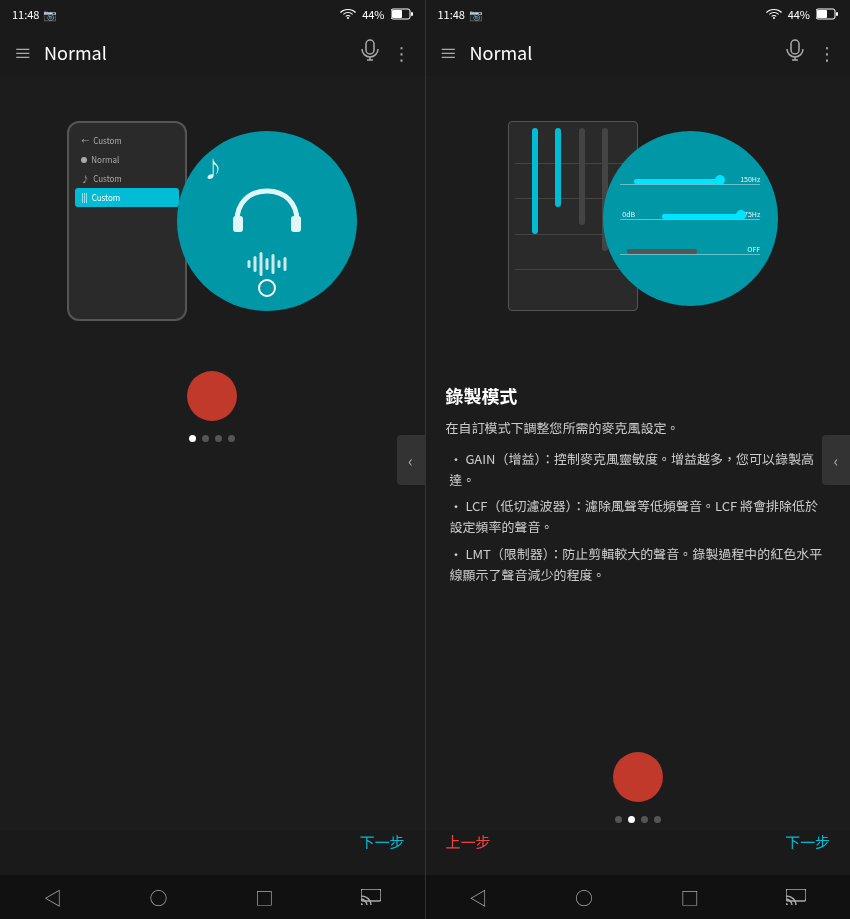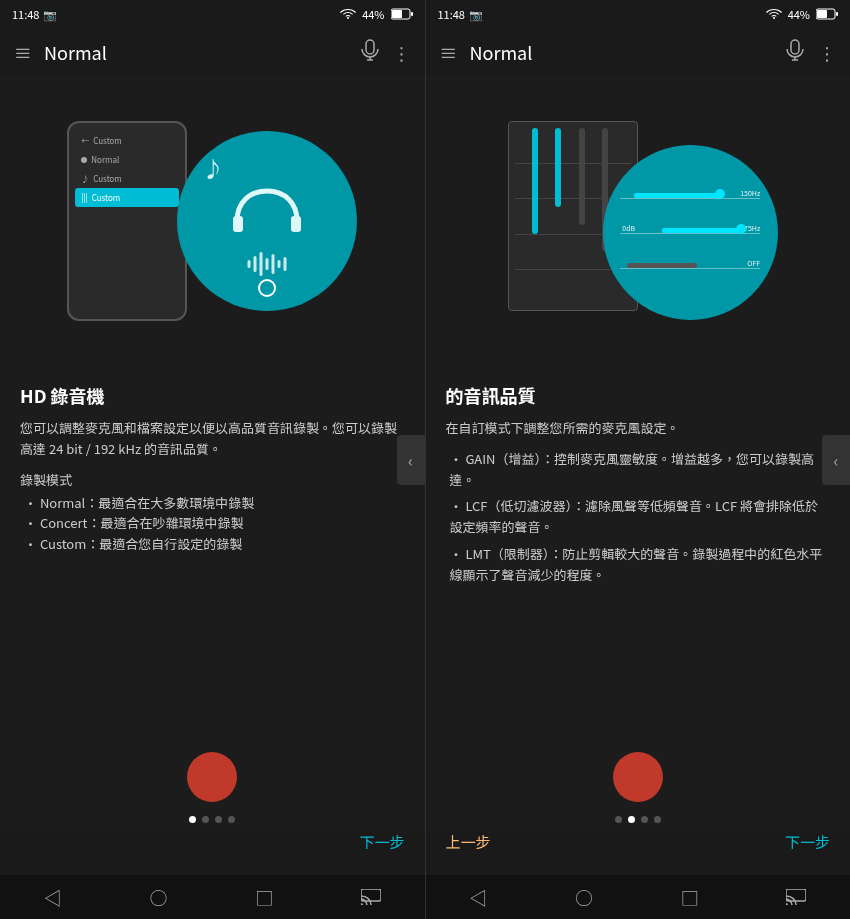--- a/index.html
+++ b/index.html
@@ -247,21 +247,21 @@
       justify-content: space-between;
       padding: 0 20px;
       flex-shrink: 0;
     }
     .next-btn {
       color: #00bcd4;
       font-size: 15px;
       cursor: pointer;
     }
     .prev-btn {
-      color: #fdba74;
+      color: #ef4444;
       font-size: 15px;
       cursor: pointer;
     }
 
     
     .android-nav {
       height: 44px;
       background: #111;
       display: flex;
       align-items: center;
@@ -380,28 +380,20 @@
             <div style="width:3px;height:20px;background:#fff;border-radius:2px;opacity:0.8;"></div>
             <div style="width:3px;height:8px;background:#fff;border-radius:2px;opacity:0.8;"></div>
             <div style="width:3px;height:14px;background:#fff;border-radius:2px;opacity:0.8;"></div>
           </div>
 
           <div style="position:absolute;bottom:14px;left:50%;transform:translateX(-50%);width:18px;height:18px;border-radius:50%;border:2px solid #fff;background:transparent;"></div>
         </div>
       </div>
     </div>
 
-    <div class="text-content">
-      <div class="section-title">HD 錄音機</div>
-      <div class="section-body">您可以調整麥克風和檔案設定以便以高品質音訊錄製。您可以錄製高達 24 bit / 192 kHz 的音訊品質。</div>
-      <div class="section-subtitle">錄製模式</div>
-      <div class="bullet-item">• Normal：最適合在大多數環境中錄製</div>
-      <div class="bullet-item">• Concert：最適合在吵雜環境中錄製</div>
-      <div class="bullet-item">• Custom：最適合您自行設定的錄製</div>
-    </div>
 
     <div class="side-arrow">‹</div>
 
     <div class="record-area">
       <div class="record-btn"></div>
     </div>
 
     <div class="page-indicators">
       <div class="indicator-dot active"></div>
       <div class="indicator-dot"></div>
@@ -489,21 +481,21 @@
             <div style="position:absolute;left:0;right:0;top:60%;height:1px;background:#444;"></div>
             <div style="position:absolute;left:0;right:0;top:80%;height:1px;background:#444;"></div>
 
             <div style="position:absolute;left:15%;top:0;width:6px;height:60%;background:#00bcd4;border-radius:3px;"></div>
             <div style="position:absolute;left:35%;top:0;width:6px;height:45%;background:#00bcd4;border-radius:3px;"></div>
             <div style="position:absolute;left:55%;top:0;width:6px;height:55%;background:#444;border-radius:3px;"></div>
             <div style="position:absolute;left:75%;top:0;width:6px;height:70%;background:#444;border-radius:3px;"></div>
           </div>
         </div>
 
-        <div style="width:175px;height:175px;border-radius:50%;background:#0097a7;position:absolute;right:10px;top:44px;overflow:hidden;display:flex;align-items:center;justify-content:center;">
+        <div style="width:175px;height:175px;border-radius:50%;background:#0097a7;position:absolute;right:10px;top:30px;overflow:hidden;display:flex;align-items:center;justify-content:center;">
           <div style="position:relative;width:140px;height:140px;">
 
             <div style="position:absolute;left:0;right:0;top:25%;height:1px;background:rgba(255,255,255,0.4);"></div>
             <div style="position:absolute;left:0;right:0;top:50%;height:1px;background:rgba(255,255,255,0.4);"></div>
             <div style="position:absolute;left:0;right:0;top:75%;height:1px;background:rgba(255,255,255,0.4);"></div>
 
             <span style="position:absolute;right:0;top:18%;font-size:7px;color:rgba(255,255,255,0.9);">150Hz</span>
             <span style="position:absolute;right:0;top:43%;font-size:7px;color:rgba(255,255,255,0.9);">75Hz</span>
             <span style="position:absolute;left:2px;top:43%;font-size:7px;color:rgba(255,255,255,0.9);">0dB</span>
             <span style="position:absolute;right:0;top:68%;font-size:7px;color:rgba(255,255,255,0.9);">OFF</span>
@@ -513,21 +505,21 @@
             <div style="position:absolute;left:5%;top:72%;width:50%;height:5px;background:#555;border-radius:2px;"></div>
 
             <div style="position:absolute;left:68%;top:19%;width:10px;height:10px;border-radius:50%;background:#00e5ff;"></div>
             <div style="position:absolute;left:83%;top:44%;width:10px;height:10px;border-radius:50%;background:#00e5ff;"></div>
           </div>
         </div>
       </div>
     </div>
 
     <div class="text-content">
-      <div class="section-title">的音訊品質</div>
+      <div class="section-title">錄製模式</div>
       <div class="section-body">在自訂模式下調整您所需的麥克風設定。</div>
       <div class="bullet-item" style="margin-bottom:6px;">• GAIN（增益）：控制麥克風靈敏度。增益越多，您可以錄製高達。</div>
       <div class="bullet-item" style="margin-bottom:6px;">• LCF（低切濾波器）：濾除風聲等低頻聲音。LCF 將會排除低於設定頻率的聲音。</div>
       <div class="bullet-item">• LMT（限制器）：防止剪輯較大的聲音。錄製過程中的紅色水平線顯示了聲音減少的程度。</div>
     </div>
 
     <div class="side-arrow">‹</div>
 
     <div class="record-area">
       <div class="record-btn"></div>

